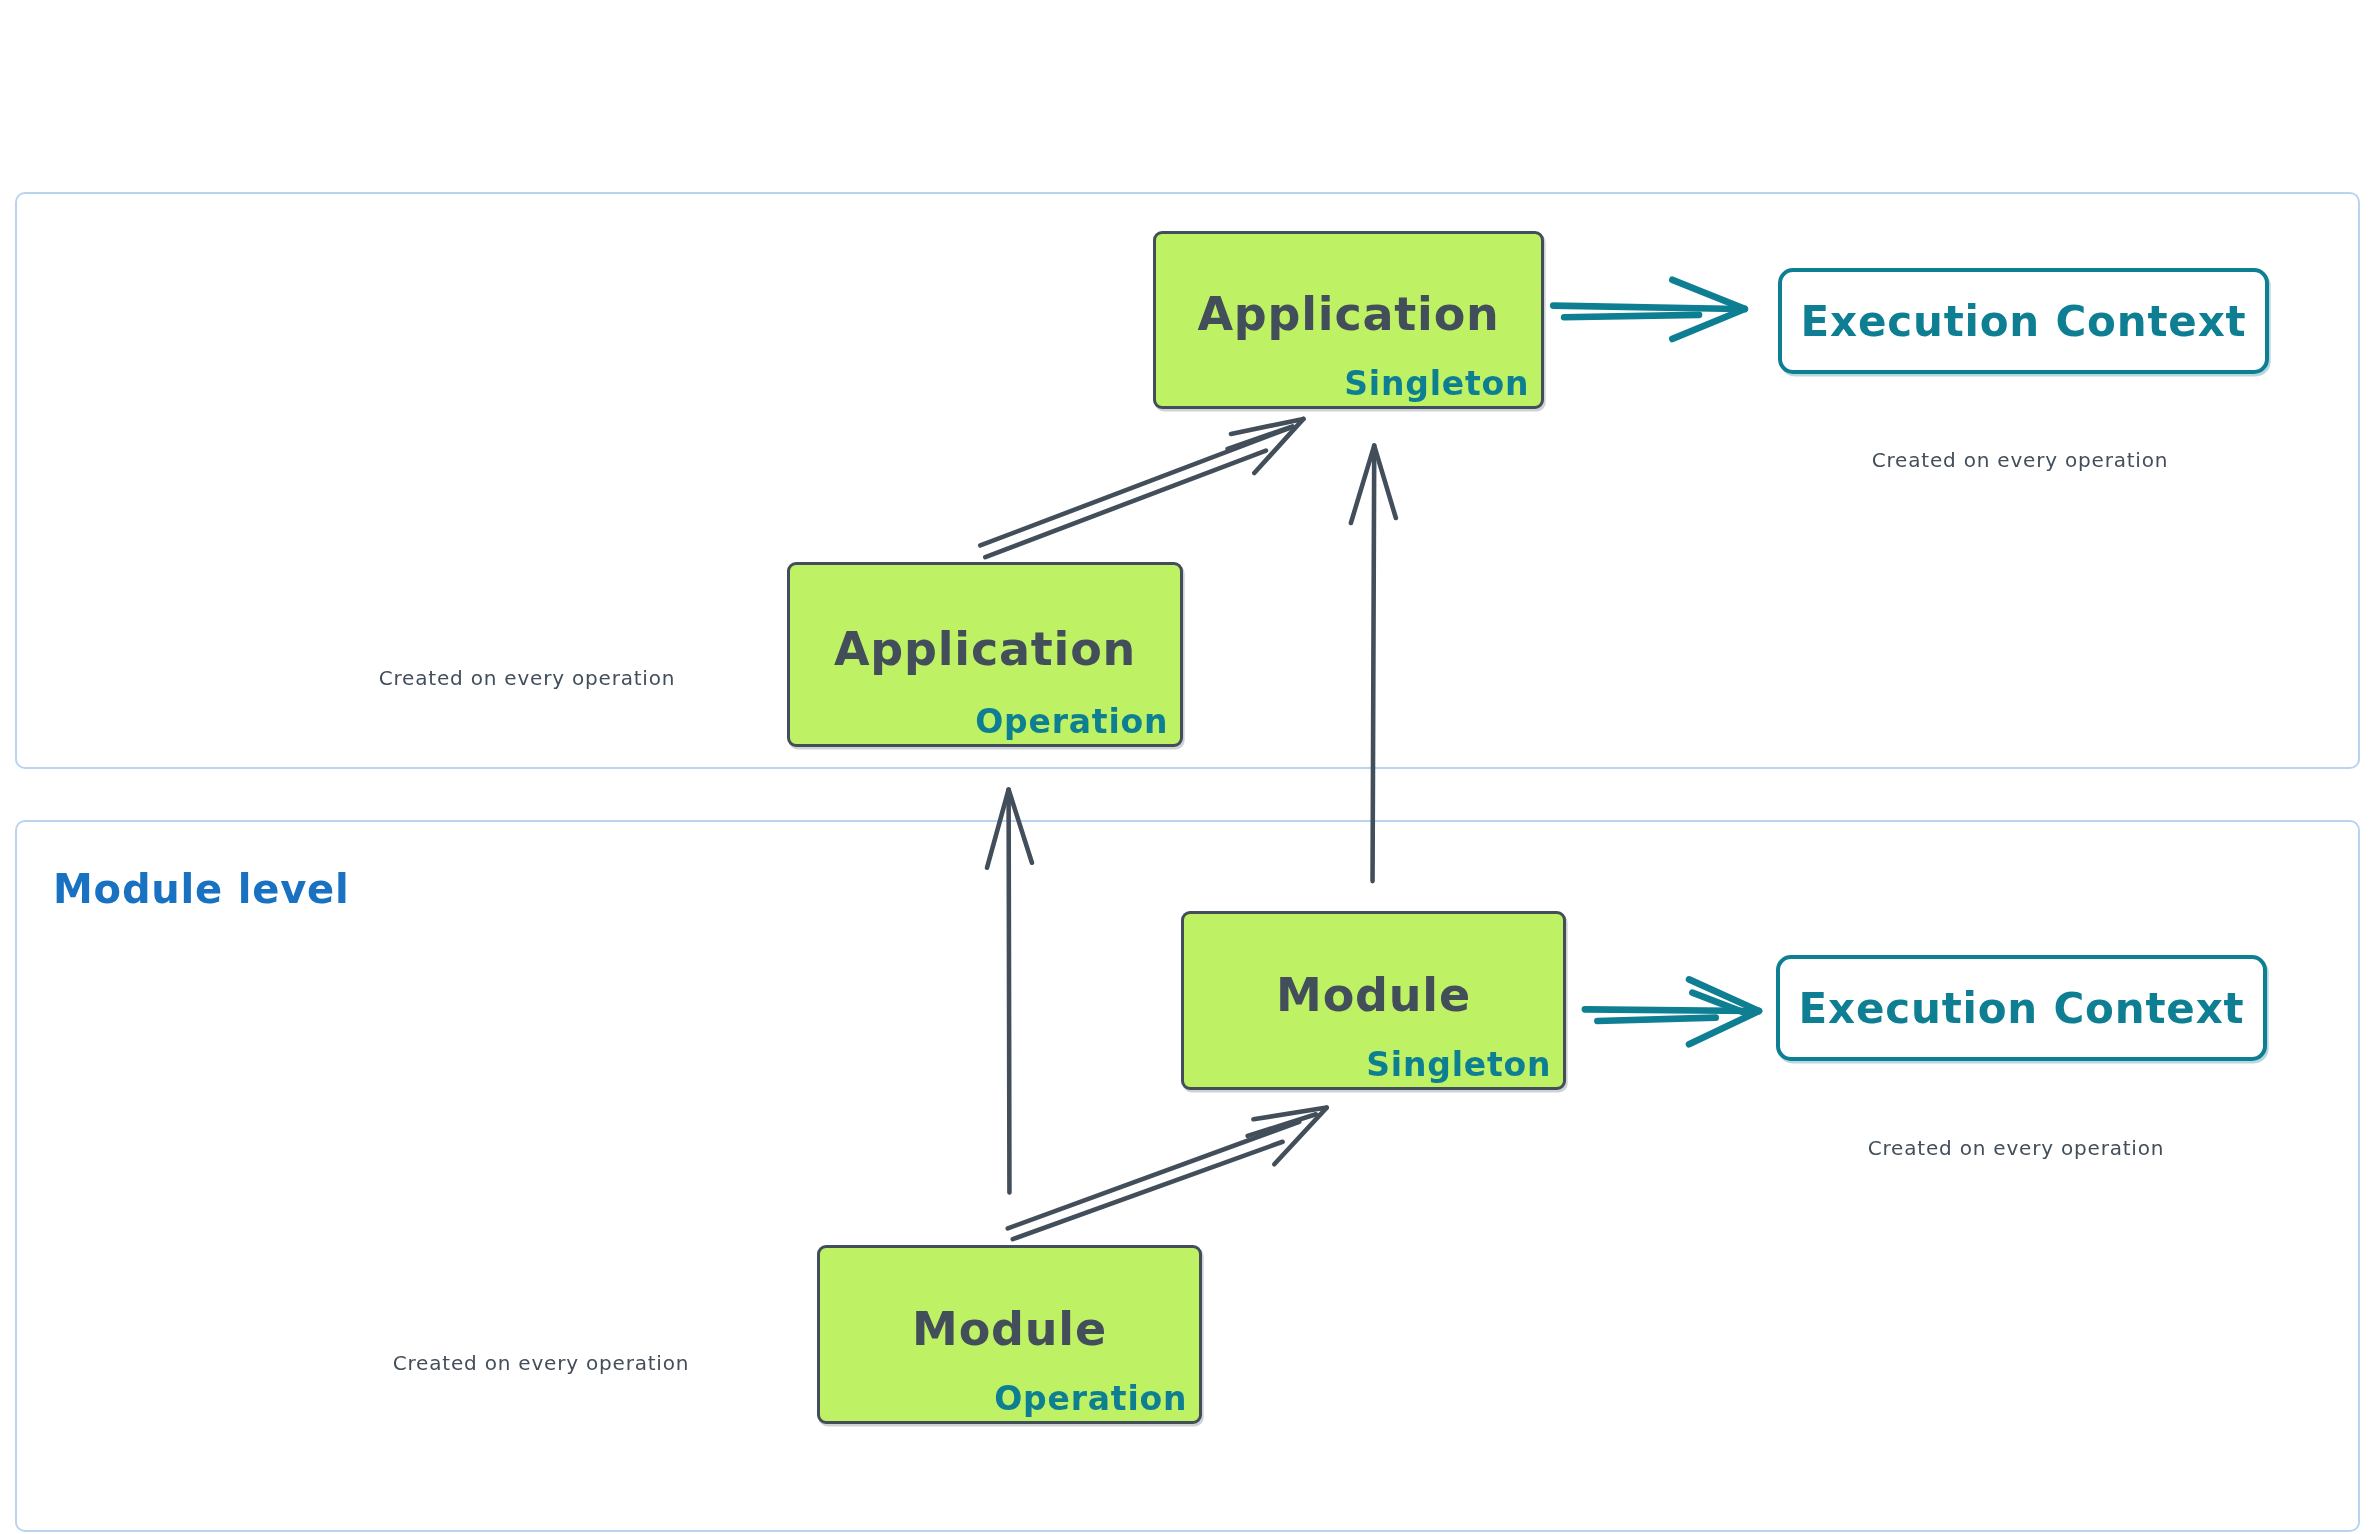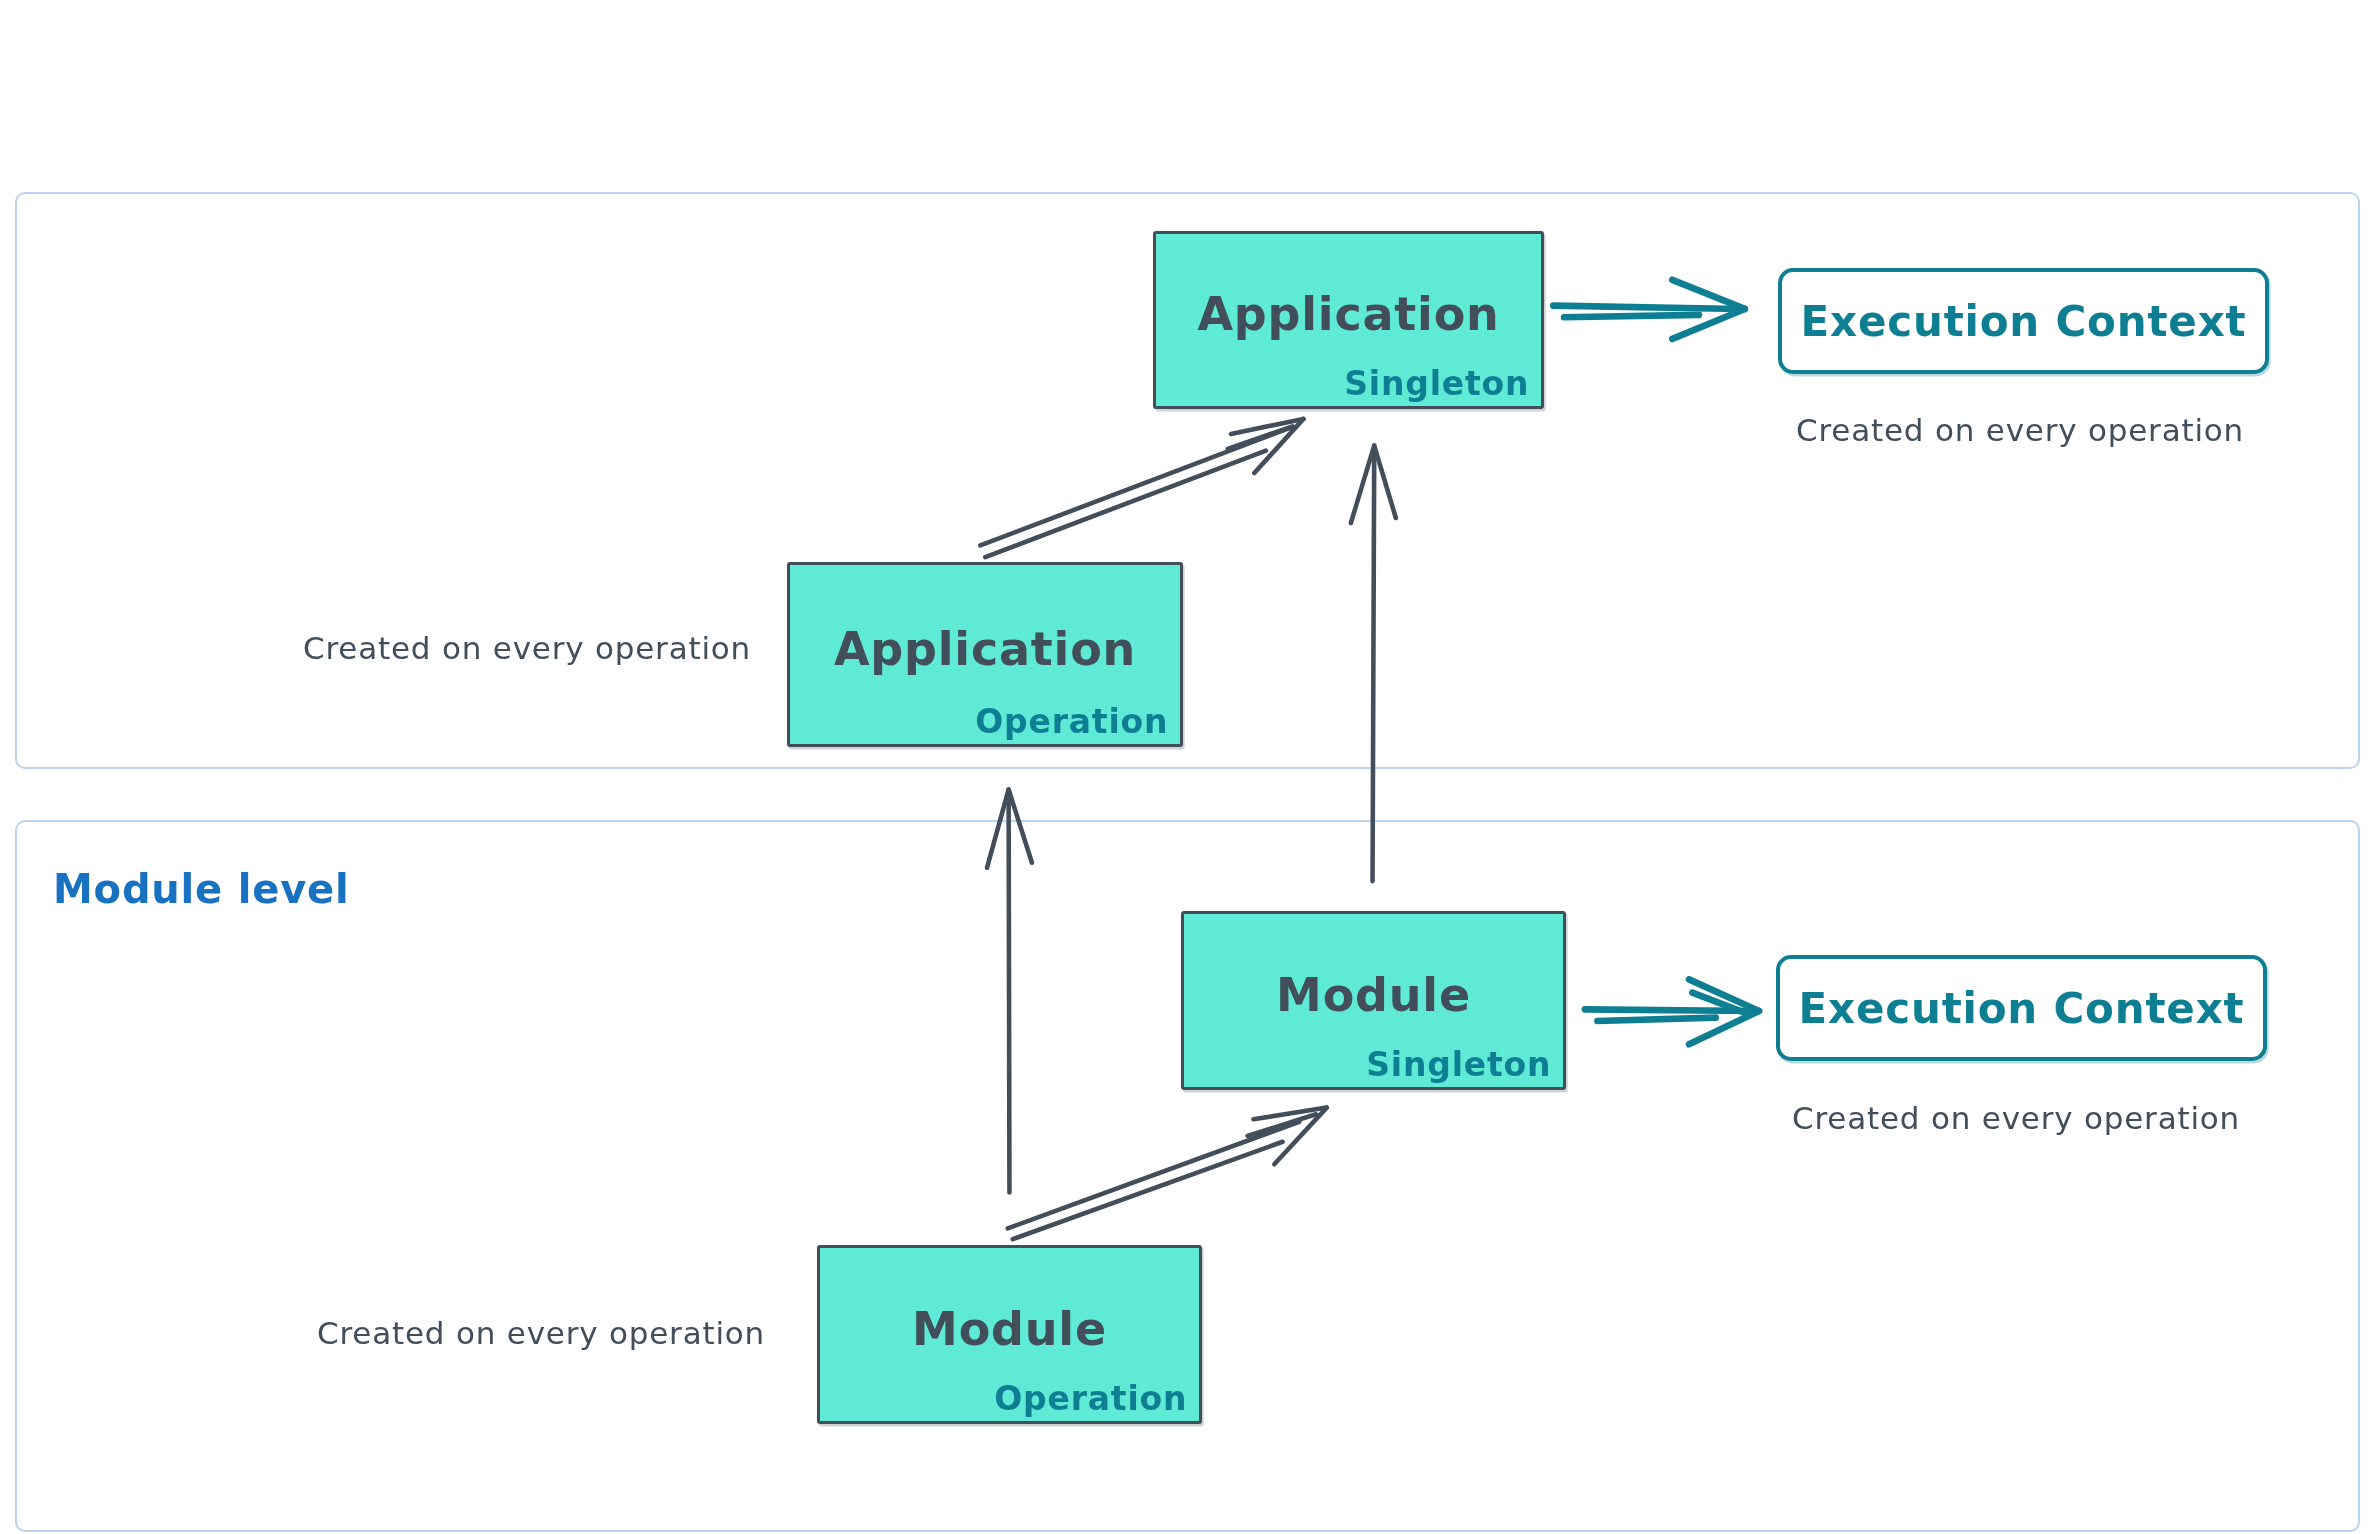--- a/index.html
+++ b/index.html
@@ -37,22 +37,22 @@
   .container-mod{left:15px;top:820px;width:2341px;height:708px;}
   .level-label{
     position:absolute;
     color:var(--blue);font-size:40px;font-weight:bold;letter-spacing:0.8px;
   }
   .label-app{left:53px;top:243px;}
   .label-mod{left:53px;top:866px;}
   .node{
     position:absolute;
     border:3.3px solid var(--dark);
-    border-radius:3px;
-    background:#5eead4;
+    border-radius:9px;
+    background:#bef264;
     box-shadow:1.7px 2.5px 0 0 rgba(67,78,91,0.25);
   }
   .node-title{
     position:absolute;left:0;right:0;top:50%;
     transform:translateY(-62%);
     text-align:center;
     font-size:46px;color:var(--dark);font-weight:bold;letter-spacing:0.8px;
   }
   .node-tag{
     position:absolute;right:11.7px;bottom:3.3px;
@@ -70,22 +70,22 @@
     display:flex;align-items:center;justify-content:center;
     box-shadow:1.7px 2.5px 0 0 rgba(14,127,147,0.3);
   }
   .exec-label{
     font-size:42px;color:var(--teal);font-weight:bold;letter-spacing:0.8px;
   }
   .exec-app{left:1778px;top:268px;width:483px;height:98px;}
   .exec-mod{left:1776px;top:955px;width:483px;height:98px;}
   .caption{
     position:absolute;
-    font-size:31px;color:var(--dark);
-    text-align:center;letter-spacing:0.8px;
+    font-size:20px;color:var(--dark);
+    text-align:center;letter-spacing:0.8px;margin-top:36px;
   }
   .cap-app-exec{left:1787px;top:412px;width:466px;}
   .cap-app-op{left:296px;top:630px;width:462px;}
   .cap-mod-exec{left:1783px;top:1100px;width:466px;}
   .cap-mod-op{left:310px;top:1315px;width:462px;}
   svg.arrows{
     position:absolute;left:0;top:0;width:2377px;height:1534px;
     pointer-events:none;
   }
   .stroke-dark{stroke:var(--dark);fill:none;stroke-width:5.5;stroke-linecap:round;}

